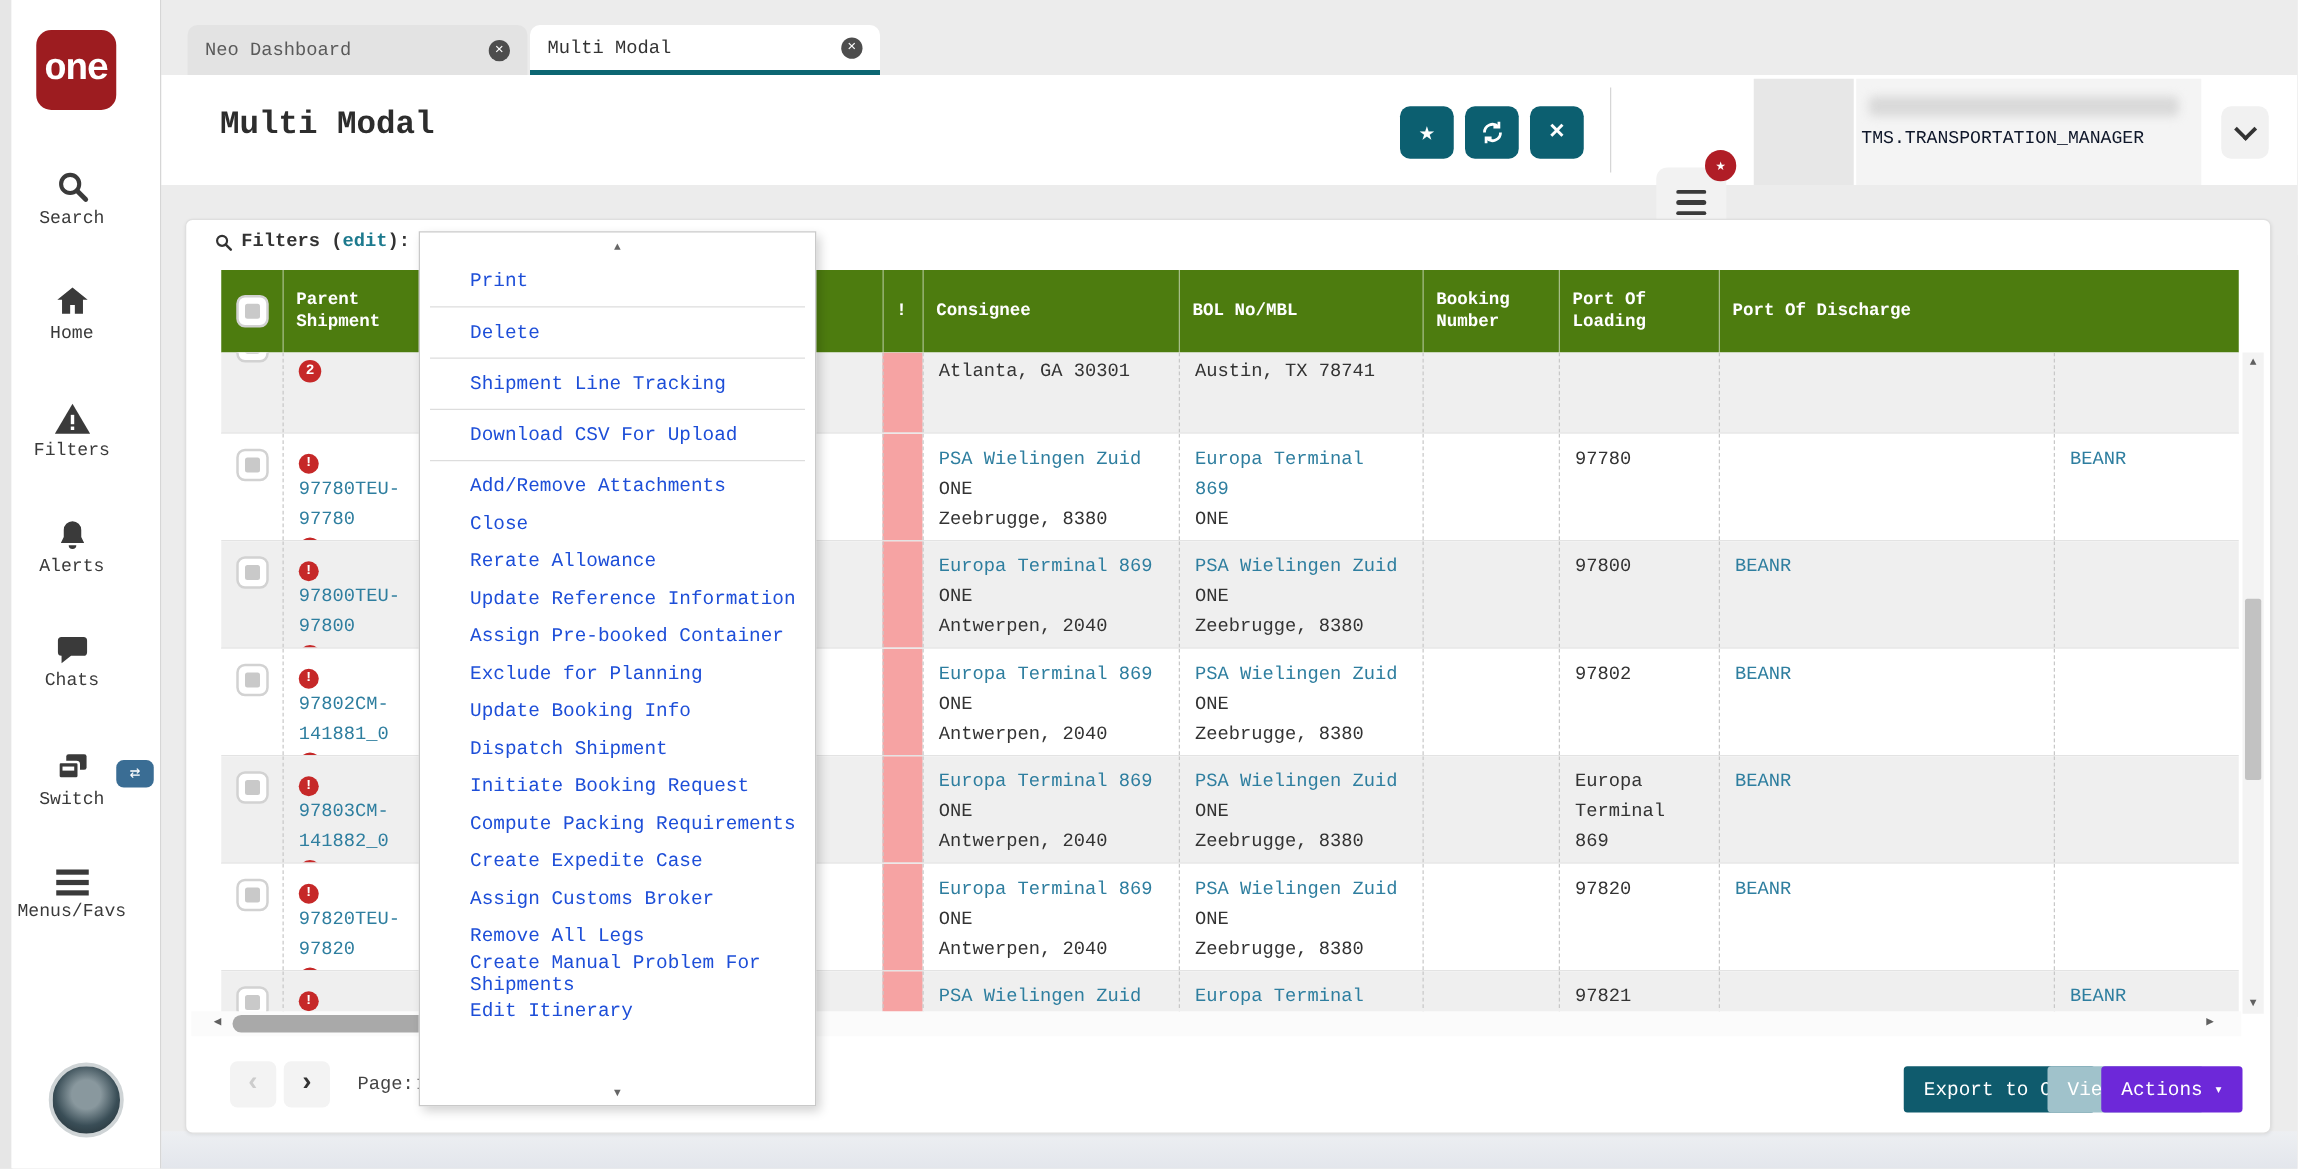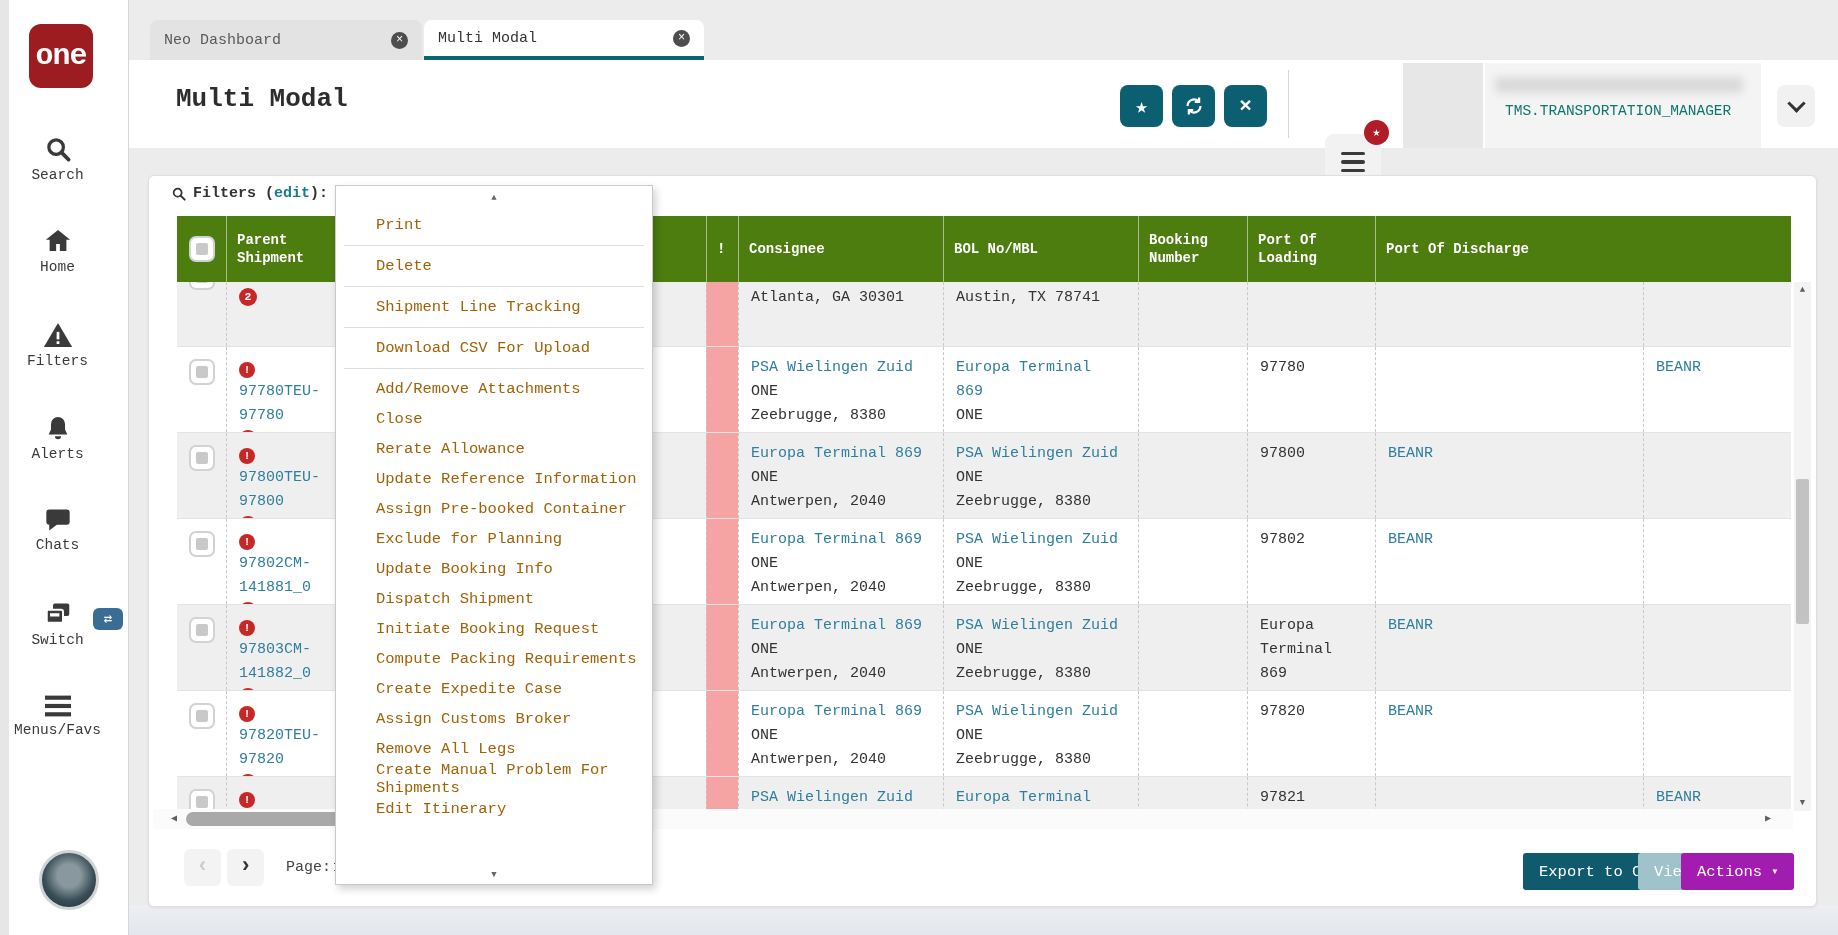--- a/index.html
+++ b/index.html
@@ -35,21 +35,21 @@
     align-items:center;justify-content:center;font-size:21px;cursor:pointer;}
   .hdr-divider{position:absolute;left:1160px;top:10px;width:1px;height:68px;background:#d6d6d6;}
   .hamburger{position:absolute;left:1197px;top:74px;width:56px;height:56px;background:#f2f2f2;border-radius:9px;
     display:flex;flex-direction:column;align-items:center;justify-content:center;gap:5px;cursor:pointer;}
   .hamburger i{display:block;width:24px;height:3.5px;background:#3a3a3a;border-radius:2px;}
   .ham-badge{position:absolute;left:1236px;top:60px;width:25px;height:25px;background:#b01d26;border-radius:50%;
     color:#fff;font-size:13px;line-height:25px;text-align:center;z-index:5;}
   .redact-block{position:absolute;left:1275px;top:3px;width:80px;height:85px;background:#e7e7e7;}
   .user-block{position:absolute;left:1357px;top:3px;width:276px;height:85px;background:#f4f4f4;}
   .user-smudge{position:absolute;left:10px;top:14px;width:248px;height:16px;background:#d9d9d9;filter:blur(4px);border-radius:4px;}
-  .user-role{position:absolute;left:20px;top:40px;font-size:14.5px;color:#0f766e;}
+  .user-role{position:absolute;left:4px;top:40px;font-size:14.5px;color:#0f172a;}
   .chevron-btn{position:absolute;left:1649px;top:25px;width:38px;height:42px;background:#f1f1f1;border-radius:8px;
     display:flex;align-items:center;justify-content:center;cursor:pointer;}
   .chev-down{width:10px;height:10px;border-right:3px solid #333;border-bottom:3px solid #333;transform:rotate(45deg);margin-top:-5px;}
 
   
   .card{position:absolute;left:148px;top:175px;width:1667px;height:730px;background:#fff;
     border:1px solid #dfdfdf;border-radius:6px;box-shadow:0 1px 3px rgba(0,0,0,.07);z-index:10;}
   .filters{position:absolute;left:22px;top:9px;display:flex;align-items:center;gap:6px;font-size:15px;color:#333;}
   .filters b{font-weight:bold;}
   .filters .edit-link{color:#1d7a8e;font-weight:bold;cursor:pointer;}
@@ -87,28 +87,28 @@
   .pg-btn{position:absolute;top:673px;width:37px;height:37px;background:#f3f3f3;border-radius:6px;
     text-align:center;line-height:35px;font-size:22px;font-weight:bold;cursor:pointer;}
   .pg-prev{left:35px;color:#cccccc;}
   .pg-next{left:78px;color:#333;}
   .pg-label{position:absolute;left:137px;top:683px;font-size:15px;color:#444;}
   .pg-value{position:absolute;left:184px;top:683px;font-size:15px;color:#444;}
   .ft-btn{position:absolute;top:677px;height:37px;border-radius:3px;color:#fff;font-size:15.5px;
     display:flex;align-items:center;padding:0 16px;cursor:pointer;white-space:nowrap;}
   .ft-export{left:1374px;background:#0f5b6d;}
   .ft-view{left:1489px;background:#a0c2cb;}
-  .ft-actions{left:1532px;background:#a21caf;}
+  .ft-actions{left:1532px;background:#6d28d9;}
   .ft-caret{margin-left:9px;font-size:12px;}
 
   
   .menu{position:absolute;left:335px;top:185px;width:318px;height:700px;background:#fff;
     border:1px solid #c9c9c9;box-shadow:3px 4px 8px rgba(0,0,0,.18);z-index:50;box-sizing:border-box;}
   .menu-up{height:24px;text-align:center;font-size:9px;color:#666;line-height:24px;}
-  .menu-item{height:30px;display:flex;align-items:center;padding-left:40px;font-size:15.5px;color:#a16207;cursor:pointer;}
+  .menu-item{height:30px;display:flex;align-items:center;padding-left:40px;font-size:15.5px;color:#1d4ed8;cursor:pointer;}
   .menu-div{border-top:1px solid #ddd;margin:5px 8px;}
   .menu-down{position:absolute;bottom:4px;left:0;width:100%;text-align:center;font-size:9px;color:#666;}
 
   .bottom-strip{position:absolute;left:128px;top:905px;width:1710px;height:30px;
     background:linear-gradient(#edeff2,#e3e6ec);}
 </style>
 </head>
 <body>
 
 <div class="screen">

